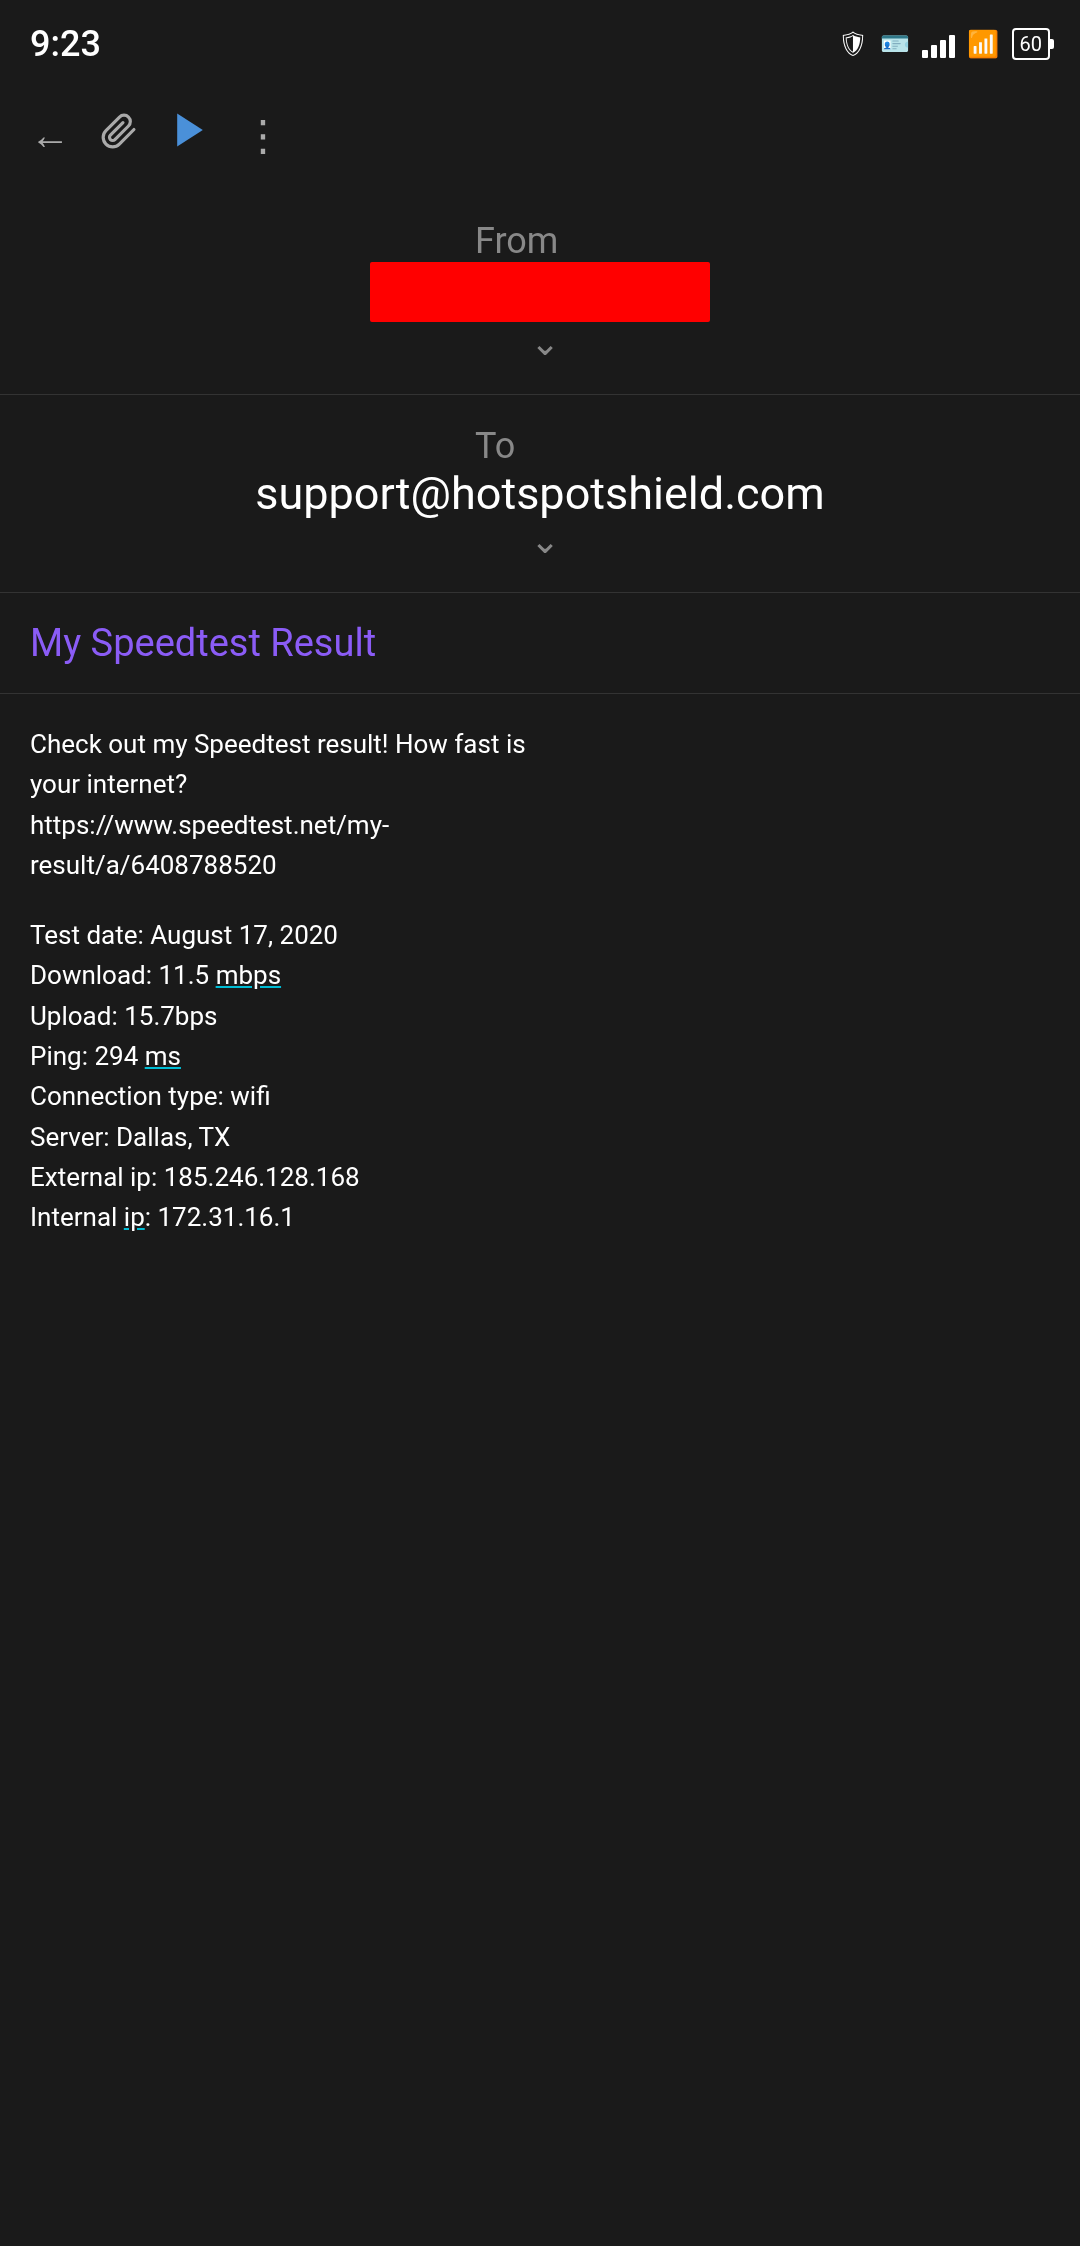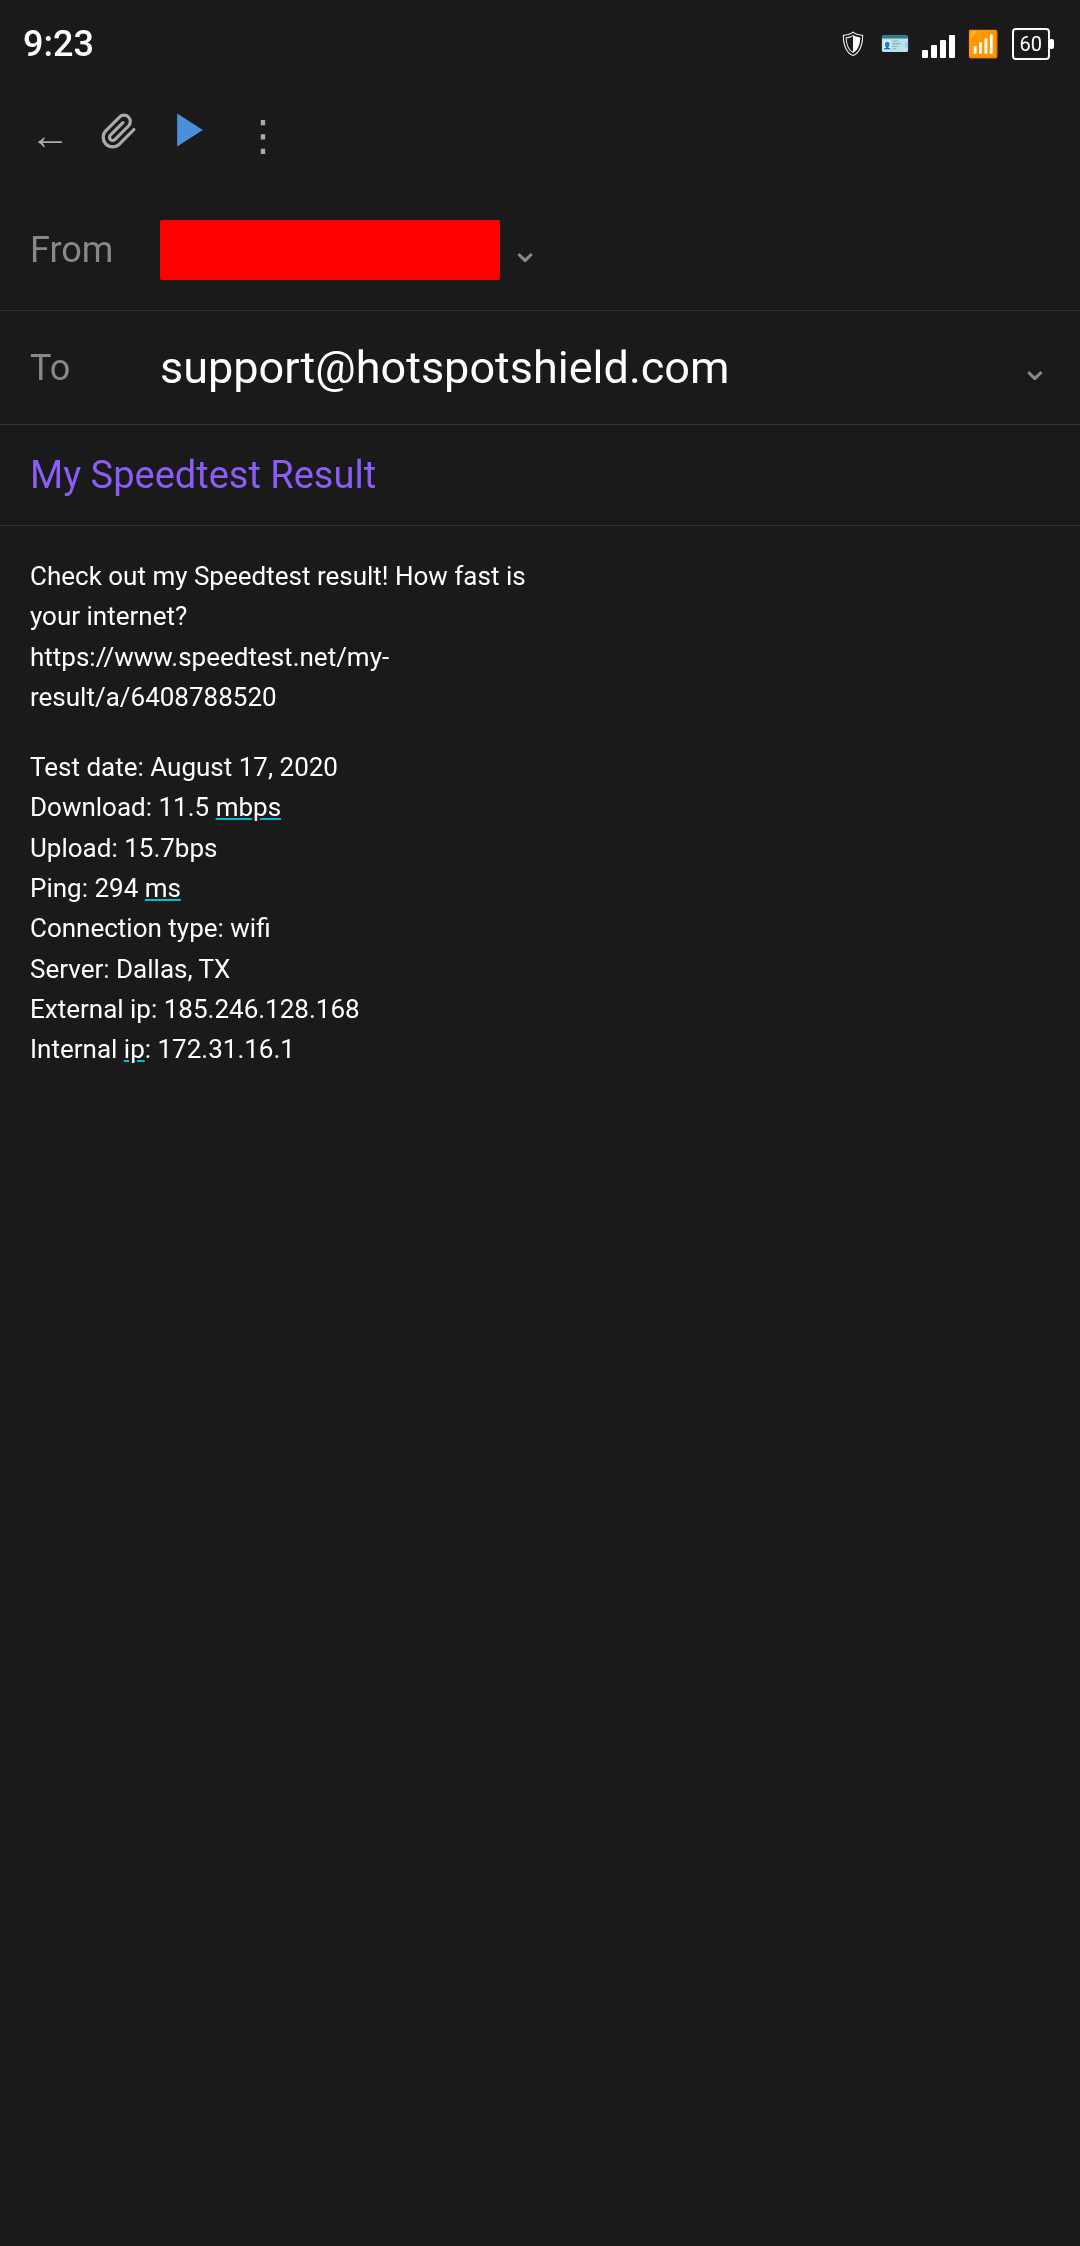--- a/index.html
+++ b/index.html
@@ -17,21 +17,21 @@
       max-width: 1080px;
       margin: 0 auto;
       min-height: 2246px;
     }
 
     
     .status-bar {
       display: flex;
       justify-content: space-between;
       align-items: center;
-      padding: 18px 30px 10px 23px;
+      padding: 18px 30px 10px 30px;
       height: 80px;
     }
 
     .status-time {
       font-size: 36px;
       font-weight: 500;
       color: #ffffff;
     }
 
     .status-icons {
@@ -107,20 +107,21 @@
       font-size: 40px;
     }
 
     
     .field-row {
       display: flex;
       align-items: center;
       padding: 30px 30px;
       border-bottom: 1px solid #333333;
       min-height: 110px;
+      flex-direction: column;
     }
 
     .field-label {
       font-size: 36px;
       color: #888888;
       width: 130px;
       flex-shrink: 0;
     }
 
     .field-value {

